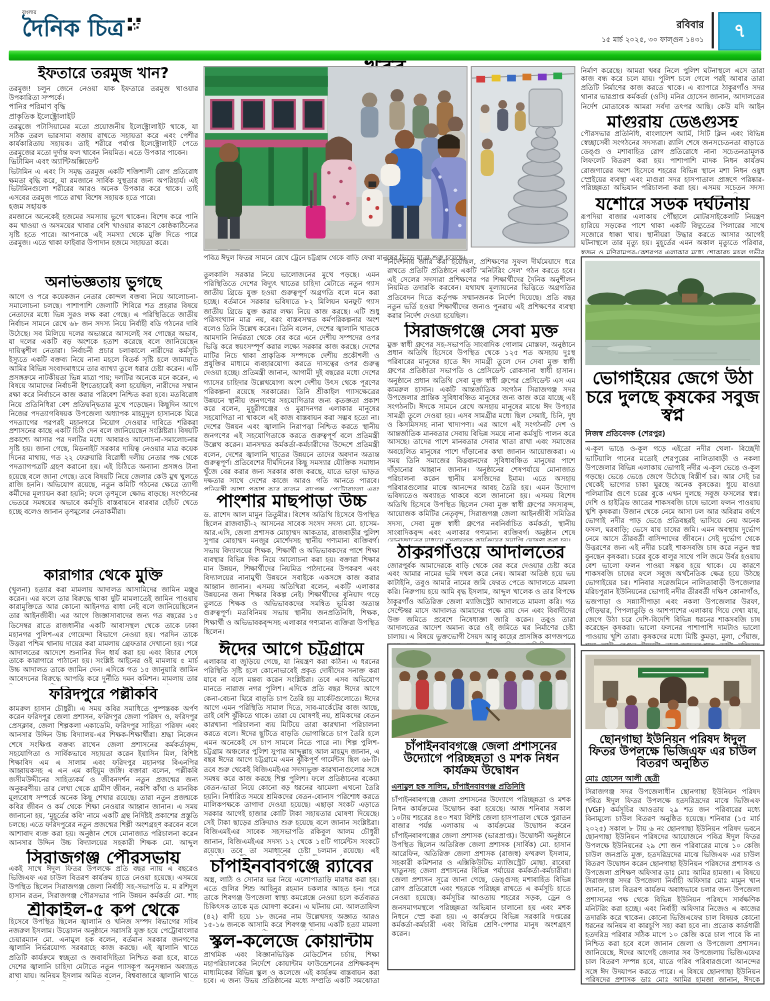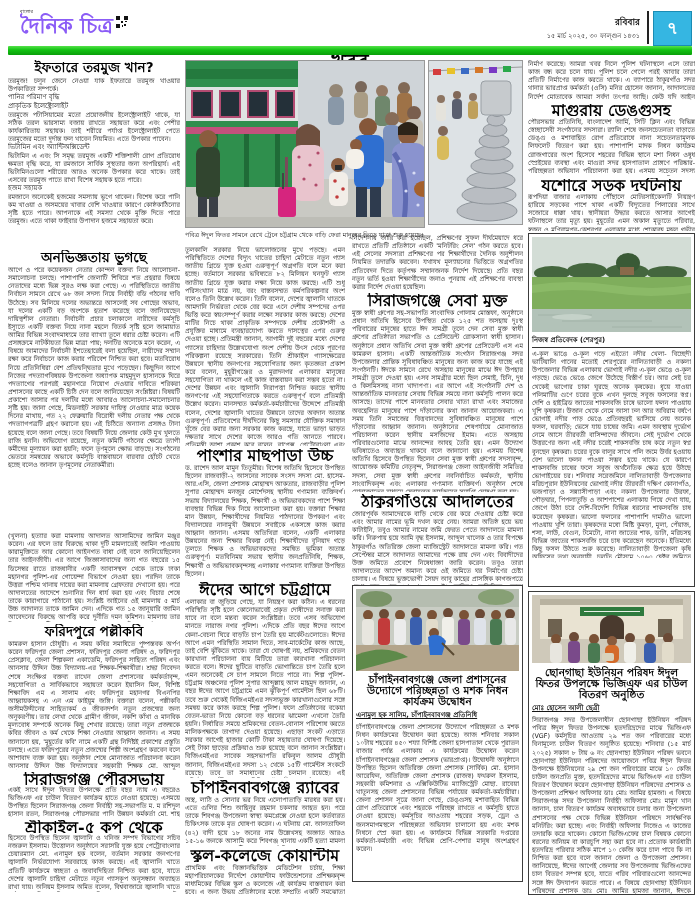--- a/index.html
+++ b/index.html
@@ -1,20 +1,20 @@
 <!DOCTYPE html>
 <html><head>
 <meta charset="utf-8">
 <style>
   html,body{margin:0;padding:0;background:#e9e9e6;}
   .page{position:relative;width:700px;height:910px;background:#ffffff;overflow:hidden;
         font-family:"DejaVu Sans","Liberation Sans",sans-serif;color:#151515;}
   .abs{position:absolute;overflow:hidden;}
   
-  .masthead-title{font-size:21px;font-weight:800;letter-spacing:0;line-height:1;color:#8b5cf6;}
+  .masthead-title{font-size:21px;font-weight:800;letter-spacing:0;line-height:1;color:#0c4a6e;}
   .masthead-tag{font-size:4.5px;color:#000;}
   .section-title{font-size:21px;font-weight:800;text-align:center;color:#000;margin-top:28px;}
   .weekday{font-size:9px;font-weight:700;text-align:right;}
   .dateline{font-size:6.5px;text-align:right;margin-top:1px;}
   .pagebox{background:#35b6e2;color:#fff;font-size:17px;font-weight:800;display:flex;align-items:center;justify-content:center;border:1px solid #1a8cb4;}
   .greenbar{background:linear-gradient(180deg,#55e24a 0%,#12c212 45%,#0a9e0a 100%);border-radius:1px;}
   
   .hl{font-weight:800;text-align:center;color:#000;line-height:1.05;}
   .hl-lg{font-size:13.5px;}
   .hl-md{font-size:16px;}
@@ -68,20 +68,21 @@
     <div><span class="subhead">পানির পরিমাণ বৃদ্ধি</span><br></div>
     <div><span class="subhead">প্রাকৃতিক ইলেক্ট্রোলাইট</span><br><span>তরমুজে পটাসিয়ামের মতো প্রয়োজনীয় ইলেক্ট্রোলাইট থাকে, যা সঠিক তরল ভারসাম্য বজায় রাখতে সহায়তা করে এবং পেশীর কার্যকারিতায় সহায়ক। তাই শরীরে পর্যাপ্ত ইলেক্ট্রোলাইট পেতে তরমুজের মতো দুর্দান্ত ফল খাবেন নিয়মিত। এতে উপকার পাবেন।</span></div>
     <div><span class="subhead">ভিটামিন এবং অ্যান্টিঅক্সিডেন্ট</span><br><span>ভিটামিন এ এবং সি সমৃদ্ধ তরমুজ একটি শক্তিশালী রোগ প্রতিরোধ ক্ষমতা বৃদ্ধি করে, যা রমজানে সার্বিক সুস্থতার জন্য অপরিহার্য। এই ভিটামিনগুলো শরীরের আরও অনেক উপকার করে থাকে। তাই এসবের তরমুজ পাতে রাখা বিশেষ সহায়ক হতে পারে।</span></div>
     <div><span class="subhead">হজম সহায়ক</span><br><span>রমজানে অনেকেই হজমের সমস্যায় ভুগে থাকেন। বিশেষ করে পানি কম খাওয়া ও অসময়ের খাবার বেশি খাওয়ার কারণে কোষ্ঠকাঠিন্যের সৃষ্টি হতে পারে। আপনাকে এই সমস্যা থেকে মুক্তি দিতে পারে তরমুজ। এতে থাকা ফাইবার উপাদান হজমে সহায়তা করে।</span></div>
     
   </div>
 
   <div class="abs hl hl-lg" style="left:8px;top:250px;width:172px;height:15px;">অনভিজ্ঞতায় ভুগছে</div>
   <div class="abs body-txt" style="left:8px;top:266px;width:172px;height:248px;">আগে ও পরে কয়েকজন নেতার কোন্দল বক্তব্য নিয়ে আলোচনা-সমালোচনা চলছে। পাশাপাশি জেলাটি শিবিরে শত প্রহরার বিষয়ে নেতাদের মধ্যে ভিন্ন সুরও লক্ষ করা গেছে। এ পরিস্থিতিতে জাতীয় নির্বাচন সামনে রেখে ৬৮ জন সদস্য নিয়ে নির্বাহী বডি গঠনের দাবি উঠেছে। সব মিলিয়ে দলের অভ্যন্তরে আসলেই সব গোছের অভাব, যা দলের একটি বড় অংশকে হতাশ করেছে বলে জানিয়েছেন দায়িত্বশীল নেতারা। নির্বাচনী প্রচার চলাকালে নারীদের কর্মসূচি ইস্যুতে একটি বক্তব্য নিয়ে নানা মহলে বিতর্ক সৃষ্টি হলে জামায়াত আমির বিভিন্ন সংবাদমাধ্যমে তার ব্যাখ্যা তুলে ধরার চেষ্টা করেন। এটি প্রসঙ্গক্রমে নাটকীয়তা ভিন্ন মাত্রা পায়; দলটির অনেকে মনে করেন, এ বিষয়ে আমাদের নির্বাচনী ইশতেহারেই বলা হয়েছিল, নারীদের সম্মান রক্ষা করে নির্বাচনে কাজ করার পরিবেশ নিশ্চিত করা হবে। মতবিরোধ নিয়ে প্রতিনিধিরা বেশ প্রতিদ্বন্দ্বিতার মুখে পড়েছেন। কিছুদিন আগে নিজের পদত্যাগবিষয়ক উপজেলা অধ্যাপক মাহমুদুল হাসানকে ঘিরে পদত্যাগের পরপরই মহানগরে নিয়োগ দেওয়ার দাবিতে শরিকরা প্রশাসনের কাছে একটি চিঠি দেন বলে জানিয়েছেন সংশ্লিষ্টরা। বিষয়টি প্রকাশ্যে আসার পর দলটির মধ্যে আবারও আলোচনা-সমালোচনার সৃষ্টি হয়। জানা গেছে, মিডনাইট সরকার দায়িত্ব নেওয়ার মাত্র কয়েক দিনের মাথায়, গত ২২ ফেব্রুয়ারি বিরোধী দলীয় নেতার পক্ষ থেকে পদত্যাগপত্রটি গ্রহণ করানো হয়। এই চিঠিতে অন্যান্য প্রসঙ্গও টানা হয়েছে বলে জানা গেছে। তবে বিষয়টি নিয়ে জেলার কেউ মুখ খুলতে রাজি হননি। অভিযোগ রয়েছে, নতুন কমিটি গঠনের ক্ষেত্রে ত্যাগী কর্মীদের মূল্যায়ন করা হয়নি; ফলে তৃণমূলে ক্ষোভ বাড়ছে। সংগঠনের ভেতরে সমন্বয়ের অভাবে কর্মসূচি বাস্তবায়নে বারবার হোঁচট খেতে হচ্ছে বলেও জানান তৃণমূলের নেতাকর্মীরা।</div>
 
+  <div class="abs hl hl-lg" style="left:8px;top:516px;width:172px;height:15px;">কারাগার থেকে মুক্তি</div>
   <div class="abs body-txt" style="left:8px;top:532px;width:172px;height:90px;">(খুলনা) হত্যার করা মামলায় আদালত আসামিদের জামিন মঞ্জুর করেন। এর ফলে তার বিরুদ্ধে থাকা দুটি মামলাতেই জামিন পাওয়ায় কারামুক্তিতে আর কোনো আইনগত বাধা নেই বলে জানিয়েছিলেন তার আইনজীবী। এর আগে জিজ্ঞাসাবাদের জন্য গত বছরের ১৫ ডিসেম্বর রাতে রাজধানীর একটি আবাসস্থল থেকে তাকে ঢাকা মহানগর পুলিশ-এর গোয়েন্দা বিভাগে নেওয়া হয়। পরদিন তাকে উত্তরা পশ্চিম থানায় দায়ের করা মামলায় গ্রেফতার দেখানো হয়। পরে আদালতের আদেশে শুনানির দিন ধার্য করা হয় এবং বিচার শেষে তাকে কারাগারে পাঠানো হয়। সংশ্লিষ্ট আইনের ওই মামলায় ৫ মার্চ উচ্চ আদালত তাকে জামিন দেন। এদিকে গত ১৫ জানুয়ারি জামিন আবেদনের বিরুদ্ধে আপত্তি করে দুর্নীতি দমন কমিশন। মামলায় তার বিরুদ্ধে ৩ কোটি ৭৬ লাখ ৮০ হাজার ৮৩৮ টাকার অবৈধ সম্পদ অর্জনের অভিযোগ আনা হয়। পরে ২৫ জানুয়ারি এই মামলায় তাকে জেরার দেওয়ানের আবেদন করলে আদালত তা মঞ্জুর করেন। শেষপর্যায়ে এই মামলাতেও তিনি জামিন পান।</div>
 
   <div class="abs hl hl-lg" style="left:8px;top:624px;width:172px;height:15px;">ফরিদপুরে পল্লীকবি</div>
   <div class="abs body-txt" style="left:8px;top:640px;width:172px;height:130px;">কামরুল হাসান চৌধুরী। এ সময় কবির সমাধিতে পুষ্পস্তবক অর্পণ করেন ফরিদপুর জেলা প্রশাসন, ফরিদপুর জেলা পরিষদ ও, ফরিদপুর প্রেসক্লাব, জেলা শিল্পকলা একাডেমি, ফরিদপুর সাহিত্য পরিষদ এবং আনসার উদ্দিন উচ্চ বিদ্যালয়-এর শিক্ষক-শিক্ষার্থীরা। শ্রদ্ধা নিবেদন শেষে সংক্ষিপ্ত বক্তব্য রাখেন জেলা প্রশাসনের কর্মকর্তাবৃন্দ, সহযোগিতা ও সার্বিকভাবে সহায়তা করেন ইয়াসিন মিল, বিশিষ্ট শিক্ষাবিদ এম এ সালাম এবং ফরিদপুর মহানগর বিএনপির আহ্বায়কসহ এ এন এম কাইয়ুম জঙ্গি। বক্তারা বলেন, পল্লীকবি জসীমউদ্দীনের সাহিত্যকর্ম ও জীবনদর্শন নতুন প্রজন্মের জন্য অনুকরণীয়। তার লেখা থেকে গ্রামীণ জীবন, নকশি কাঁথা ও মানবিক মূল্যবোধ সম্পর্কে অনেক কিছু শেখার রয়েছে। তারা নতুন প্রজন্মকে কবির জীবন ও কর্ম থেকে শিক্ষা নেওয়ার আহ্বান জানান। এ সময় জানানো হয়, 'মুহূর্তের কবি' নামে একটি গ্রন্থ নির্দিষ্টই প্রকাশের প্রস্তুতি চলছে। এতে ফরিদপুরের নতুন প্রজন্মের শিল্পী অংশগ্রহণ করবেন বলে আশাবাদ ব্যক্ত করা হয়। অনুষ্ঠান শেষে মোনাজাত পরিচালনা করেন আনসার উদ্দিন উচ্চ বিদ্যালয়ের সহকারী শিক্ষক মো. আব্দুল আউয়াল। এ সময় ফরিদপুর জেলা প্রশাসনের কর্মকর্তাবৃন্দ, রাজনৈতিক ব্যক্তিবর্গ, শিল্পী, বিভিন্ন পেশাজীবীর নেতৃবৃন্দ এবং সামাজিক ও সাংস্কৃতিক সংগঠনের প্রতিনিধিরা উপস্থিত ছিলেন।</div>
 
   <div class="abs hl hl-md" style="left:8px;top:772px;width:172px;height:13px;">সিরাজগঞ্জ পৌরসভায়</div>
   <div class="abs body-txt" style="left:8px;top:786px;width:172px;height:33px;">একই সাথে ঈদুল ফিতর উপলক্ষে প্রতি বছর ন্যায় এ বছরেও ভিজিএফ এর চাউল বিতরণ কার্যক্রম হাতে নেওয়া হয়েছে। এসময়ে উপস্থিত ছিলেন সিরাজগঞ্জ জেলা নির্বাহী সহ-সভাপতি ম. ম রশিদুল হাসান রতন, সিরাজগঞ্জ পৌরসভার পানি উন্নয়ন কর্মকর্তা মো. শাহ আলম, প্রশাসনিক কর্মকর্তা মো. মাসুম সহ পৌরসভার কর্মকর্তা ও কর্মচারীবৃন্দ উপস্থিত ছিলেন।</div>
 
   <div class="abs hl hl-md" style="left:8px;top:820px;width:172px;height:13px;">শ্রীকাইল-৫ কূপ থেকে প্রতিদিন গড়ে</div>
   <div class="abs body-txt" style="left:8px;top:834px;width:172px;height:58px;">হিসেবে উপস্থিত ছিলেন জ্বালানি ও খনিজ সম্পদ বিভাগের সচিব নজরুল ইসলাম। উত্তোলন অনুষ্ঠানে সরাসরি যুক্ত হয়ে পেট্রোবাংলার চেয়ারম্যান মো. এনামুল হক বলেন, বর্তমান সরকার জনগণের জ্বালানি নির্ভরযোগ্য সরবরাহে কাজ করছে। এই জ্বালানি খাতে প্রতিটি কার্যক্রমে স্বচ্ছতা ও জবাবদিহিতা নিশ্চিত করা হবে, যাতে দেশের জ্বালানি চাহিদা মেটাতে নতুন গ্যাসকূপ অনুসন্ধান অব্যাহত রাখা যায়। অনিয়ম ইসলাম অমিত বলেন, বিশ্ববাজারে জ্বালানি খাতে বর্তমানে অস্থিরতা বিরাজ করছে। বিশেষ করে মধ্যপ্রাচ্যের সংকটের কারণে অনেক দেশই ভুগছে।</div>
@@ -292,20 +293,21 @@
       <rect y="40" width="159" height="34" fill="#7fae5c"></rect>
       <path d="M0 48 q40 -6 80 0 t79 0 l0 8 q-40 6 -79 0 t-80 0 z" fill="#8fbd6a" opacity="0.8"></path>
       <rect y="72" width="159" height="23" fill="#b2c2b8"></rect>
       <g stroke="#9cae a3" opacity="0.7">
         <line x1="6" y1="78" x2="60" y2="78" stroke="#9caea3"></line>
           <line x1="30" y1="84" x2="120" y2="84" stroke="#9caea3"></line>
           <line x1="80" y1="90" x2="150" y2="90" stroke="#9caea3"></line>
       </g>
       <ellipse cx="40" cy="80" rx="20" ry="3" fill="#c5d2c9"></ellipse>
     </svg>
+    <div class="hl hl-md" style="margin-top:4px;">ভোগাইয়ের জেগে উঠা চরে দুলছে কৃষকের সবুজ স্বপ্ন</div>
     <div class="byline" style="margin-top:2px;border-bottom:0.5px solid #333;padding-bottom:1px;">নিজস্ব প্রতিবেদক (শেরপুর)</div>
     <div class="body-txt" style="margin-top:2px;height:208px;overflow:hidden;">এ-কূল ভাঙে ও-কূল গড়ে এইতো নদীর খেলা- বিচ্ছেদী ভাটিয়ালি গানের মতোই শেরপুরের নালিতাবাড়ী ও নকলা উপজেলার বিভিন্ন এলাকায় ভোগাই নদীর এ-কূল ভেঙে ও-কূল গড়ছে। ভেঙে ভেঙে জেগে উঠেছে বিস্তীর্ণ চর। আর সেই চর থেকেই ভাগ্যের চাকা ঘুরছে অনেক কৃষকের। ধুয়ে যাওয়া পলিমাটির গুণে চরের বুকে এখন দুলছে সবুজ ফসলের স্বপ্ন। দেশি ও হাইব্রিড জাতের শাকসবজি চাষে ভালো ফলন পাওয়ায় খুশি কৃষকরা। উজান থেকে নেমে আসা ঢল আর অবিরাম বর্ষণে ভোগাই নদীর পাড় ভেঙে প্রতিবছরই ভাসিয়ে নেয় অনেক ফসল, ঘরবাড়ি; ভেসে যায় চাষের জমি। এমন অবস্থায় দুর্ভোগ নেমে আসে তীরবর্তী বাসিন্দাদের জীবনে। সেই দুর্ভোগ থেকে উত্তরণের জন্য এই নদীর চরেই শাকসবজি চাষ করে নতুন স্বপ্ন বুনছেন কৃষকরা। চরের বুকে বালুর সাথে পলি জমে উর্বর হওয়ায় বেশ ভালো ফলন পাওয়া সম্ভব হয়ে থাকে। যে কারণে শাকসবজি চাষের ফলে সবুজ অর্থনৈতিক ক্ষেত্র হয়ে উঠছে ভোগাইয়ের চর। শনিবার সরেজমিনে নালিতাবাড়ী উপজেলার মরিচপুরান ইউনিয়নের ভোগাই নদীর তীরবর্তী দক্ষিণ কোনাগাঁও, ভজপাড়া ও সন্ন্যাসীপাড়া এবং নকলা উপজেলার উরফা, গৌড়দ্বার, পিপলাতুড়ি ও আশপাশের এলাকায় গিয়ে দেখা যায়, জেগে উঠা চরে দেশি-বিদেশি বিভিন্ন ধরনের শাকসবজি চাষ করেছেন কৃষকরা। ভালো ফলনের পাশাপাশি দামটাও ভালো পাওয়ায় খুশি তারা। কৃষকদের মধ্যে মিষ্টি কুমড়া, মুলা, পেঁয়াজ, শসা, লাউ, বেগুন, টমেটো, নানা জাতের শাক, ডাটা, মরিচসহ বিভিন্ন জাতের শাকসবজি চরে চাষ করেছেন অনেকে। ইতিমধ্যে কিছু ফসল উঠতে শুরু করেছে। নালিতাবাড়ী উপজেলা কৃষি অফিসের তথ্য অনুযায়ী, চলতি মৌসুমে ১০৬০ হেক্টর জমিতে শাকসবজি চাষ করা হয়েছে। এই উপজেলার লক্ষ্যমাত্রা ছিল ১০৮০ হেক্টর। কোনাপাড়া গ্রামের কৃষক আব্দুল আলীম বলেন, এবছর নদীর চরে ঢেঁড়সসহ সবজি চাষ করেছি, ফলন অনেক ভালো হয়েছে। মেঘারকোণা গ্রামের কৃষক কাজিম মিয়া বলেন, ভোগাইয়ের চরে চাষ করা বিভিন্ন সবজির ফলন ভালো হওয়ার পাশাপাশি দামটাও মোটামুটি আছে। নালিতাবাড়ী উপজেলা কৃষি কর্মকর্তা কৃষিবিদ মণ্ডির বলেন, 'শাকসবজি চাষে কৃষকদের উদ্বুদ্ধ করতে কাজ করছে কৃষি অফিস। এছাড়াও উপ-সহকারী কৃষি কর্মকর্তারা মাঠ পর্যায়ে গিয়ে কৃষকদের নানাধরনের পরামর্শ দিয়ে থাকেন।'</div>
   </div>
 
   <div class="abs nbox" style="left:528px;top:591px;width:167px;height:304px;">
     <svg class="photo" width="159" height="68" viewBox="0 0 159 68">
       <rect width="159" height="68" fill="#cfc9ba"></rect>
 
       <rect x="8" y="4" width="143" height="40" fill="#e9e3d2"></rect>
       <rect x="8" y="4" width="143" height="6" fill="#b8b2a0"></rect>

